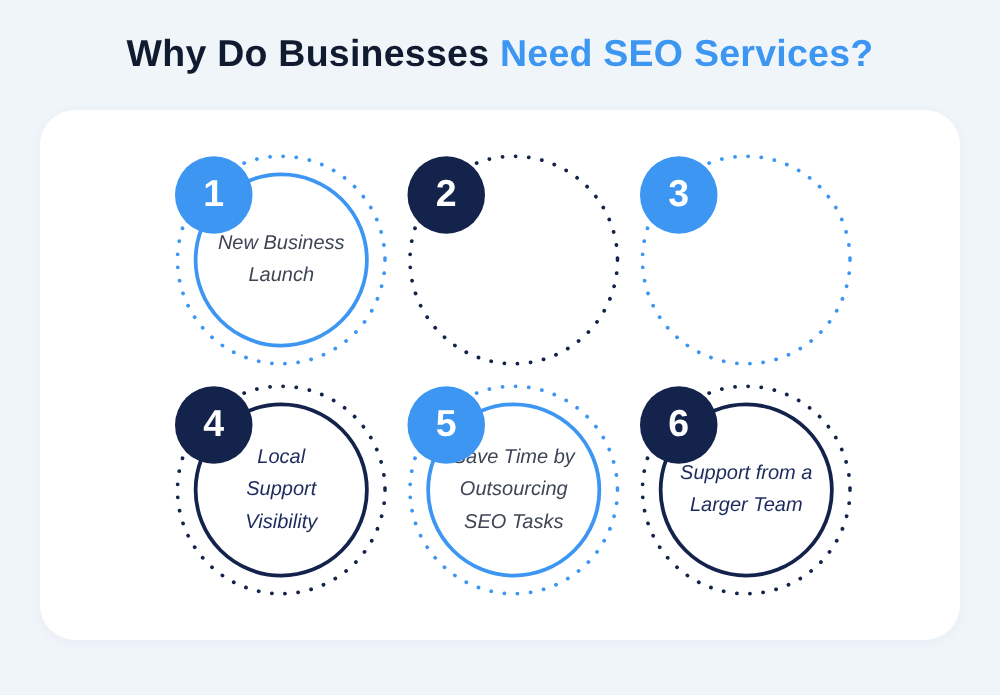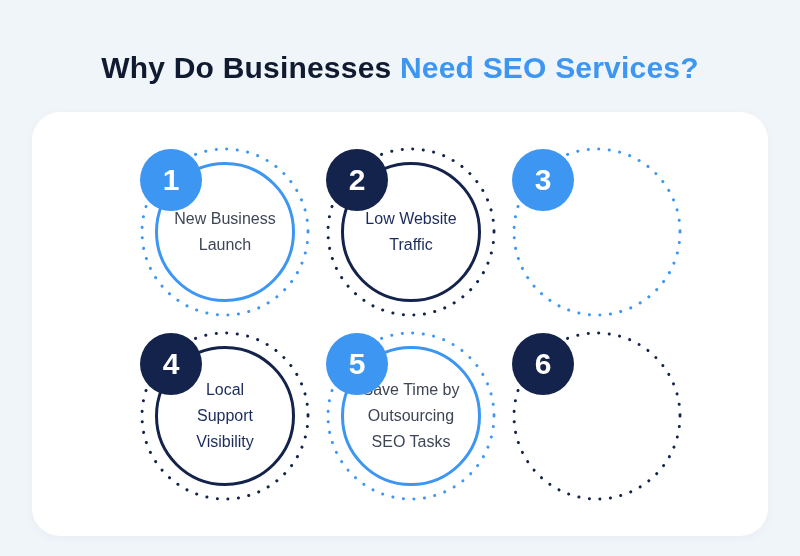--- a/index.html
+++ b/index.html
@@ -7,21 +7,20 @@
   body {
     background: var(--background, #F0F5FA);
     font-family: "Liberation Sans", sans-serif;
     overflow: hidden;
   }
   .header {
     height: 88px;
     display: flex;
     align-items: center;
     justify-content: center;
-    margin-top: 24px;
   }
   .page-title {
     font-size: 30px;
     font-weight: 700;
     color: var(--title-dark, #111B30);
     letter-spacing: 0.2px;
   }
   .page-title .hl { color: var(--accent-blue, #3C96F2); }
 
   .card {
@@ -55,20 +54,21 @@
 
   .ring {
     position: absolute;
     left: 23px; top: 22px;
     width: 140px; height: 140px;
     border-radius: 50%;
     background: var(--card, #FFFFFF);
     display: flex;
     align-items: center;
     justify-content: center;
+    font-style: italic;
   }
   .unit.blue .ring { border: 3.5px solid var(--accent-blue, #3C96F2); }
   .unit.navy .ring { border: 3.5px solid var(--navy, #13234B); }
 
   .label {
     font-size: 16px;
     line-height: 1.62;
     white-space: pre-line;
     text-align: center;
     padding: 0 4px;
@@ -111,24 +111,20 @@
       </div>
       <div class="badge">
           <span>1</span>
         </div>
     </div>
 
     <div class="unit navy">
       <svg class="dotted" viewBox="0 0 186 184">
           <circle cx="93" cy="92" r="83"></circle>
         </svg>
-      <div class="ring">
-        <div class="label">Low Website
-Traffic</div>
-      </div>
       <div class="badge">
           <span>2</span>
         </div>
     </div>
 
     <div class="unit blue">
       <svg class="dotted" viewBox="0 0 186 184">
           <circle cx="93" cy="92" r="83"></circle>
         </svg>
       <div class="badge">
@@ -164,19 +160,23 @@
       </div>
       <div class="badge">
           <span>5</span>
         </div>
     </div>
 
     <div class="unit navy">
       <svg class="dotted" viewBox="0 0 186 184">
           <circle cx="93" cy="92" r="83"></circle>
         </svg>
+      <div class="ring">
+        <div class="label">Support from a
+Larger Team</div>
+      </div>
       <div class="badge">
           <span>6</span>
         </div>
     </div>
 
   </div>
 </div>
 
 </body></html>

